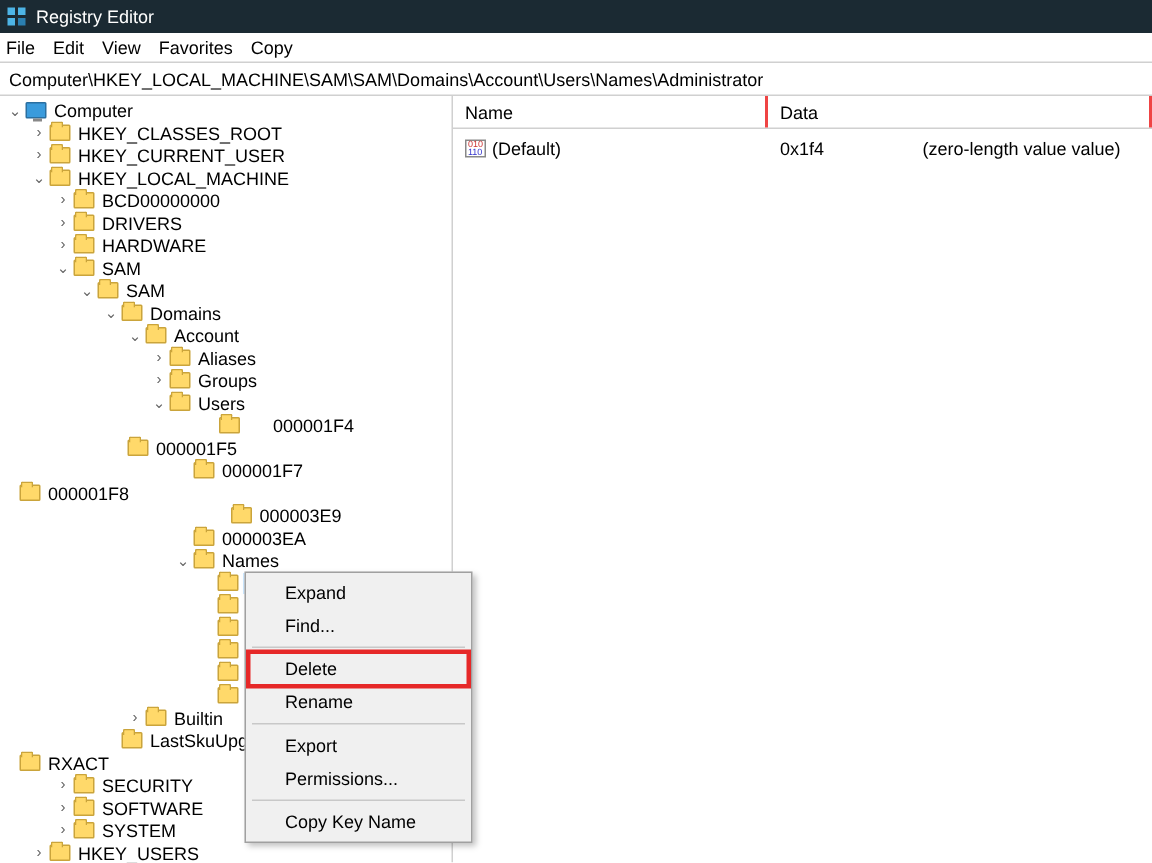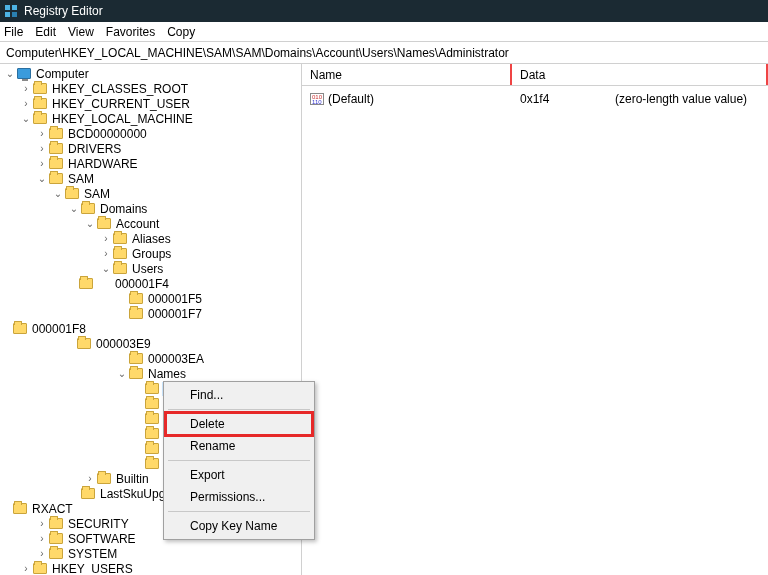--- a/index.html
+++ b/index.html
@@ -158,49 +158,49 @@
         </span>
         <span class="label">Groups</span>
       </div>
       <div class="node" style="padding-left: 100px;">
         <span class="exp">⌄</span>
         <span class="ic">
           <span class="folder"></span>
         </span>
         <span class="label">Users</span>
       </div>
-      <div class="node" style="padding-left: 49px; gap: 17px;">
+      <div class="node" style="padding-left: 116px; gap: 17px;">
         <span class="exp" style="visibility: hidden;"></span>
         <span class="ic">
           <span class="folder"></span>
         </span>
         <span class="label">000001F4</span>
       </div>
+      <div class="node" style="padding-left: 72px;">
+        <span class="exp" style="visibility: hidden;"></span>
+        <span class="ic">
+          <span class="folder"></span>
+        </span>
+        <span class="label">000001F5</span>
+      </div>
       <div class="node" style="padding-left: 116px;">
         <span class="exp" style="visibility: hidden;"></span>
         <span class="ic">
           <span class="folder"></span>
         </span>
-        <span class="label">000001F5</span>
-      </div>
-      <div class="node" style="padding-left: 116px;">
-        <span class="exp" style="visibility: hidden;"></span>
-        <span class="ic">
-          <span class="folder"></span>
-        </span>
         <span class="label">000001F7</span>
       </div>
       <div class="node" style="">
         <span class="exp" style="visibility: hidden;"></span>
         <span class="ic">
           <span class="folder"></span>
         </span>
         <span class="label">000001F8</span>
       </div>
-      <div class="node" style="padding-left: 64px;">
+      <div class="node" style="padding-left: 106px; margin-left: 35px;">
         <span class="exp" style="visibility: hidden;"></span>
         <span class="ic">
           <span class="folder"></span>
         </span>
         <span class="label">000003E9</span>
       </div>
       <div class="node" style="padding-left: 116px;">
         <span class="exp" style="visibility: hidden;"></span>
         <span class="ic">
           <span class="folder"></span>
@@ -323,20 +323,23 @@
         <div class="cell" style="flex:1">
             <span>(zero-length value value)</span>
           </div>
       </div>
     </div>
   </div>
 </div>
 
 <div class="ctxmenu" id="ctx">
     <div class="mitem">
+      <span>Expand</span>
+    </div>
+    <div class="mitem">
       <span>Find...</span>
     </div>
     <div class="sep"></div>
     <div class="mitem hl">
       <span>Delete</span>
     </div>
     <div class="mitem">
       <span>Rename</span>
     </div>
     <div class="sep"></div>

